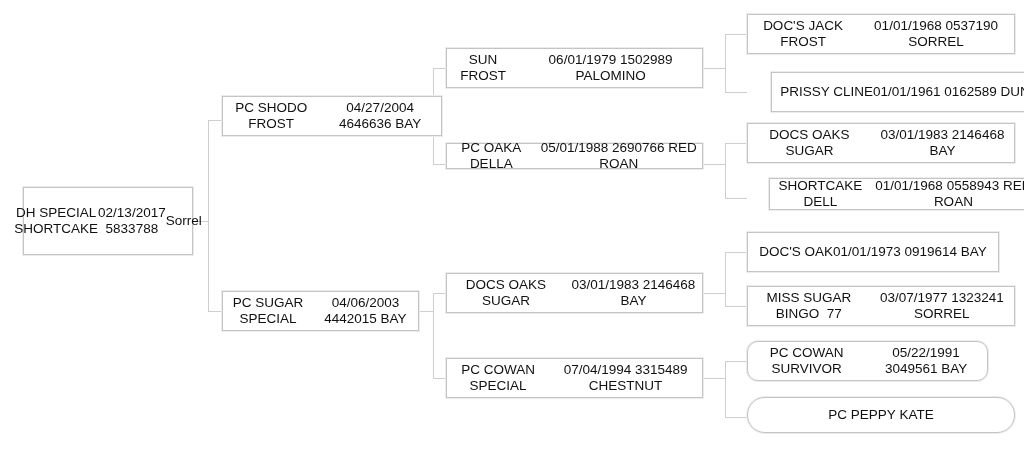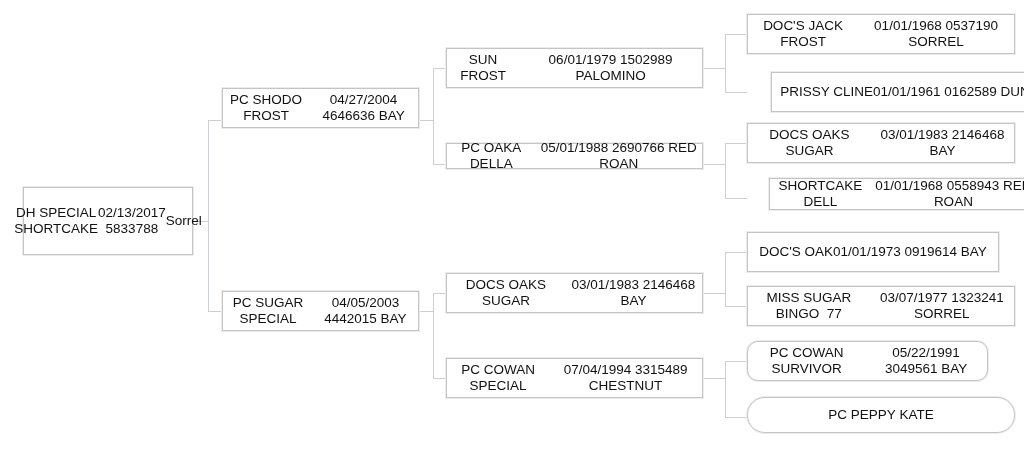--- a/index.html
+++ b/index.html
@@ -48,27 +48,27 @@
     <path d="M703,378 H725 M725,361 V417 M725,361 H747 M725,417 H747"></path>
   </svg>
 
   <div class="node" style="left:23px; top:187px; width:170px; height:68px;">
     <div class="nm">DH SPECIAL
 SHORTCAKE</div>
     <div class="dt">02/13/2017 5833788</div>
     <div class="cl">Sorrel</div>
   </div>
 
-  <div class="node" style="left:222px; top:88px; width:197px; height:40px;">
+  <div class="node" style="left:222px; top:96px; width:220px; height:40px;">
     <div class="nm">PC SHODO FROST</div>
     <div class="dt">04/27/2004 4646636 BAY</div>
   </div>
   <div class="node" style="left:222px; top:291px; width:197px; height:40px;">
     <div class="nm">PC SUGAR SPECIAL</div>
-    <div class="dt">04/05/2003 4442015 BAY</div>
+    <div class="dt">04/06/2003 4442015 BAY</div>
   </div>
 
   <div class="node" style="left:446px; top:48px; width:257px; height:40px;">
     <div class="nm">SUN FROST</div>
     <div class="dt">06/01/1979 1502989 PALOMINO</div>
   </div>
   <div class="node" style="left:446px; top:143px; width:257px; height:26px;">
     <div class="nm">PC OAKA DELLA</div>
     <div class="dt">05/01/1988 2690766 RED ROAN</div>
   </div>

